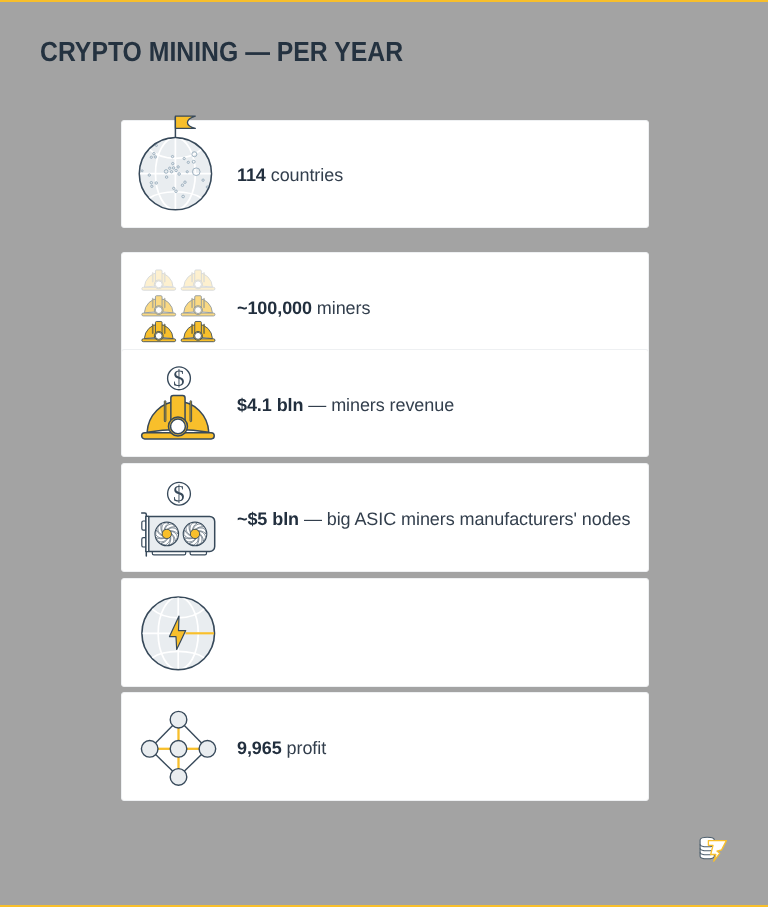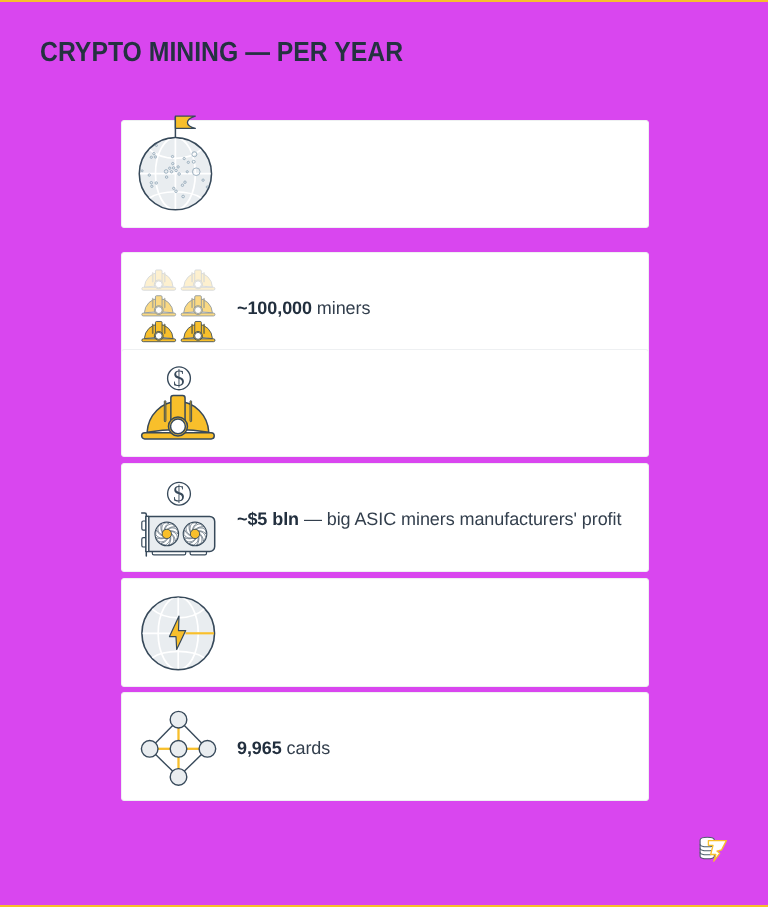--- a/index.html
+++ b/index.html
@@ -1,18 +1,18 @@
 <!DOCTYPE html>
 <html><head>
 <meta charset="utf-8">
 <style>
   html,body{margin:0;padding:0;background:#ffffff;}
   body{width:768px;height:907px;overflow:hidden;font-family:"Liberation Sans",sans-serif;
        -webkit-font-smoothing:antialiased;text-rendering:geometricPrecision;}
-  #page{position:relative;width:768px;height:907px;background:#d946ef;overflow:hidden;}
+  #page{position:relative;width:768px;height:907px;background:#a3a3a3;overflow:hidden;}
   .rule{position:absolute;left:0;width:768px;height:2px;background:#f8bf2b;}
   #rule-top{top:0;}
   #rule-bottom{top:905px;}
   #title{position:absolute;left:40.4px;top:36.05px;font-size:27.7px;font-weight:bold;color:#243240;white-space:nowrap;
          transform:scaleX(0.895);transform-origin:0 0;filter:opacity(1);}
   .card{position:absolute;left:121px;width:525.5px;height:106.7px;border:1px solid #eef0f2;border-radius:3px;background:#fff;}
   .icon{position:absolute;left:0;top:0;width:525.5px;height:106.7px;}
   .card-svg{position:absolute;left:0;top:0;overflow:visible;}
   .label{position:absolute;left:115px;top:2.3px;height:106.7px;display:flex;flex-direction:column;justify-content:center;
          font-size:18px;letter-spacing:-0.08px;color:#333f4d;white-space:nowrap;filter:opacity(1);}
@@ -72,20 +72,23 @@
             <circle cx="62.99" cy="61.21" r="1.22"></circle>
             <circle cx="60.44" cy="64.24" r="1.22"></circle>
             <circle cx="81.09" cy="59.16" r="1.17"></circle>
             <circle cx="85.29" cy="66.01" r="1.08"></circle>
             <circle cx="51.74" cy="67.37" r="1.17"></circle>
             <circle cx="53.99" cy="70.21" r="1.27"></circle>
             <circle cx="61.13" cy="75.49" r="1.32"></circle>
           </g>
         </svg>
       </div>
+      <div class="label">
+        <div class="line"><b>114</b><span> countries</span></div>
+      </div>
     </div>
   <div class="card" style="top:252px">
       <div class="icon">
         <svg class="card-svg" width="525" height="107" viewBox="0 0 525 107">
           <g transform="translate(19.50,16.60) scale(0.4656)" opacity="0.22">
             <path d="M6.2,37.6 A30.9,32.6 0 0 1 67.9,37.6 Q37.05,31.9 6.2,37.6 Z" fill="#f8bf2b" stroke="#37495a" stroke-width="1.82" stroke-linejoin="round"></path>
             <path d="M29.95,3.2 a2.4,2.4 0 0 1 2.4,-2.4 h9.4 a2.4,2.4 0 0 1 2.4,2.4 V34 H29.95 Z" fill="#f8bf2b" stroke="#37495a" stroke-width="1.82" stroke-linejoin="round"></path>
             <path d="M23.4,6.8 a0.8,0.8 0 0 1 1.6,0 V26.2 a0.8,0.8 0 0 1 -1.6,0 Z" fill="#d2a41c" stroke="#37495a" stroke-width="1.13" stroke-linejoin="round"></path>
             <path d="M49.1,6.8 a0.8,0.8 0 0 1 1.6,0 V26.2 a0.8,0.8 0 0 1 -1.6,0 Z" fill="#d2a41c" stroke="#37495a" stroke-width="1.13" stroke-linejoin="round"></path>
             <rect x="0.75" y="38.05" width="72.6" height="6.2" rx="3.1" fill="#f8bf2b" stroke="#37495a" stroke-width="1.82"></rect>
@@ -153,20 +156,23 @@
           <g transform="translate(18.90,44.70) scale(1.0000)" opacity="1">
             <path d="M6.2,37.6 A30.9,32.6 0 0 1 67.9,37.6 Q37.05,31.9 6.2,37.6 Z" fill="#f8bf2b" stroke="#37495a" stroke-width="1.5" stroke-linejoin="round"></path>
             <path d="M29.95,3.2 a2.4,2.4 0 0 1 2.4,-2.4 h9.4 a2.4,2.4 0 0 1 2.4,2.4 V34 H29.95 Z" fill="#f8bf2b" stroke="#37495a" stroke-width="1.5" stroke-linejoin="round"></path>
             <path d="M23.4,6.8 a0.8,0.8 0 0 1 1.6,0 V26.2 a0.8,0.8 0 0 1 -1.6,0 Z" fill="#d2a41c" stroke="#37495a" stroke-width="0.93" stroke-linejoin="round"></path>
             <path d="M49.1,6.8 a0.8,0.8 0 0 1 1.6,0 V26.2 a0.8,0.8 0 0 1 -1.6,0 Z" fill="#d2a41c" stroke="#37495a" stroke-width="0.93" stroke-linejoin="round"></path>
             <rect x="0.75" y="38.05" width="72.6" height="6.2" rx="3.1" fill="#f8bf2b" stroke="#37495a" stroke-width="1.5"></rect>
             <circle cx="37.05" cy="31.7" r="9.5" fill="#f8bf2b" stroke="#37495a" stroke-width="1.5"></circle>
             <circle cx="37.05" cy="31.7" r="7.4" fill="#ffffff" stroke="#37495a" stroke-width="1.5"></circle>
           </g>
         </svg>
+      </div>
+      <div class="label">
+        <div class="line"><b>$4.1 bln</b><span> — miners revenue</span></div>
       </div>
     </div>
   <div class="card" style="top:463.24px">
       <div class="icon">
         <svg class="card-svg" width="525" height="107" viewBox="0 0 525 107">
           <g>
             <circle cx="57.0" cy="29.7" r="11.4" fill="#ffffff" stroke="#37495a" stroke-width="1.35"></circle>
             <path transform="translate(51.080,37.189) scale(0.011287,-0.011287)" d="M481 -20Q374 -18 258.5 4.0Q143 26 88 51V371H154L188 180Q219 139 305.5 102.5Q392 66 481 61V627Q362 668 314.0 691.5Q266 715 228.0 744.0Q190 773 162.5 812.0Q135 851 120.5 901.5Q106 952 106 1014Q106 1158 208.5 1249.0Q311 1340 481 1354V1483H563V1356Q716 1350 870 1313V1034H805L776 1198Q746 1226 685.5 1247.0Q625 1268 563 1272V795L658 761Q823 700 892.0 610.5Q961 521 961 387Q961 212 853.5 104.5Q746 -3 563 -16V-156H481ZM791 330Q791 424 742.5 485.0Q694 546 563 596V66Q673 83 732.0 149.0Q791 215 791 330ZM274 1067Q274 1008 293.5 966.5Q313 925 350.0 894.5Q387 864 481 825V1268Q381 1255 327.5 1202.0Q274 1149 274 1067Z" fill="#37495a"></path>
           </g>
           <g>
@@ -201,21 +207,21 @@
             <path d="M69.67,71.11 C66.95,70.93 63.31,67.82 64.18,63.18 A11.09,11.09 0 0 1 67.68,60.17 C65.98,64.32 68.22,68.57 69.67,71.11 Z" fill="#ffffff" stroke="#37495a" stroke-width="0.62" stroke-linejoin="round"></path>
             <path d="M69.67,68.69 C67.70,66.80 66.91,62.08 70.56,59.08 A11.09,11.09 0 0 1 75.18,59.03 C71.20,61.11 70.19,65.81 69.67,68.69 Z" fill="#ffffff" stroke="#37495a" stroke-width="0.62" stroke-linejoin="round"></path>
             <path d="M71.23,66.83 C70.93,64.12 73.36,59.99 78.09,60.04 A11.09,11.09 0 0 1 81.66,62.97 C77.27,62.01 73.48,64.97 71.23,66.83 Z" fill="#ffffff" stroke="#37495a" stroke-width="0.62" stroke-linejoin="round"></path>
             <path d="M73.61,66.41 C75.13,64.15 79.64,62.54 83.23,65.62 A11.09,11.09 0 0 1 84.09,70.16 C81.34,66.60 76.54,66.43 73.61,66.41 Z" fill="#ffffff" stroke="#37495a" stroke-width="0.62" stroke-linejoin="round"></path>
             <path d="M75.71,67.62 C78.33,66.86 82.82,68.54 83.59,73.20 A11.09,11.09 0 0 1 81.33,77.23 C81.51,72.74 77.94,69.51 75.71,67.62 Z" fill="#ffffff" stroke="#37495a" stroke-width="0.62" stroke-linejoin="round"></path>
             <circle cx="73.0" cy="69.9" r="4.66" fill="#f8bf2b" stroke="#37495a" stroke-width="0.9"></circle>
           </g>
         </svg>
       </div>
       <div class="label">
-        <div class="line"><b>~$5 bln</b><span> — big ASIC miners manufacturers' profit</span></div>
+        <div class="line"><b>~$5 bln</b><span> — big ASIC miners manufacturers' nodes</span></div>
       </div>
     </div>
   <div class="card" style="top:577.82px">
       <div class="icon">
         <svg class="card-svg" width="525" height="107" viewBox="0 0 525 107">
           <clipPath id="g5clip">
             <circle cx="56.2" cy="54.3" r="35.50"></circle>
           </clipPath>
           <circle cx="56.2" cy="54.3" r="36.30" fill="#e9edf0" stroke="#37495a" stroke-width="1.6"></circle>
           <g clip-path="url(#g5clip)" stroke="#ffffff" stroke-width="1.7" fill="none" stroke-linecap="round">
@@ -248,21 +254,21 @@
           <g>
             <circle cx="56.5" cy="26.7" r="8.3" fill="#e9edf0" stroke="#37495a" stroke-width="1.4"></circle>
             <circle cx="27.7" cy="55.8" r="8.3" fill="#e9edf0" stroke="#37495a" stroke-width="1.4"></circle>
             <circle cx="85.4" cy="55.8" r="8.3" fill="#e9edf0" stroke="#37495a" stroke-width="1.4"></circle>
             <circle cx="56.5" cy="83.9" r="8.3" fill="#e9edf0" stroke="#37495a" stroke-width="1.4"></circle>
             <circle cx="56.5" cy="55.8" r="8.3" fill="#e9edf0" stroke="#37495a" stroke-width="1.4"></circle>
           </g>
         </svg>
       </div>
       <div class="label">
-        <div class="line"><b>9,965</b><span> cards</span></div>
+        <div class="line"><b>9,965</b><span> profit</span></div>
       </div>
     </div>
   <svg id="logo" width="32" height="30" viewBox="0 0 32 30">
       <g fill="#ffffff" stroke="#4e5f6d" stroke-width="1.1" stroke-linejoin="round">
         <path d="M1.1,4.9 V21.2 a7.1,2.6 0 0 0 14.2,0 V4.9 a7.1,2.6 0 0 0 -14.2,0 Z"></path>
         <path d="M1.1,9.2 a7.1,2.6 0 0 0 14.2,0" fill="none"></path>
         <path d="M1.1,13.2 a7.1,2.6 0 0 0 14.2,0" fill="none"></path>
         <path d="M1.1,17.2 a7.1,2.6 0 0 0 14.2,0" fill="none"></path>
       </g>
       <path d="M9.4,5.6 H27.4 L22.6,14.9 L17.9,16.1 L20.7,18.3 L14.8,26.2 L16.9,19.5 L11.7,19.5 L14.0,10.3 H9.4 Z" fill="#ffffff" stroke="#f8bf2b" stroke-width="1.3" stroke-linejoin="round"></path>

